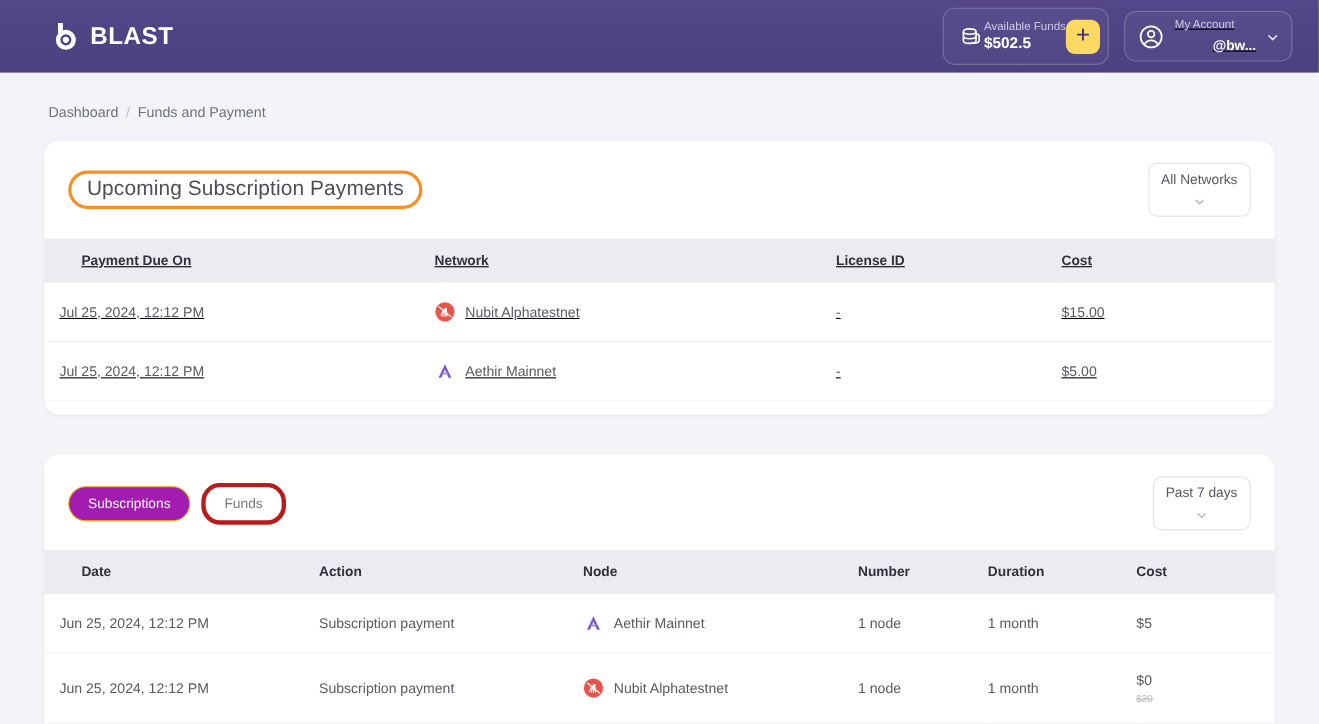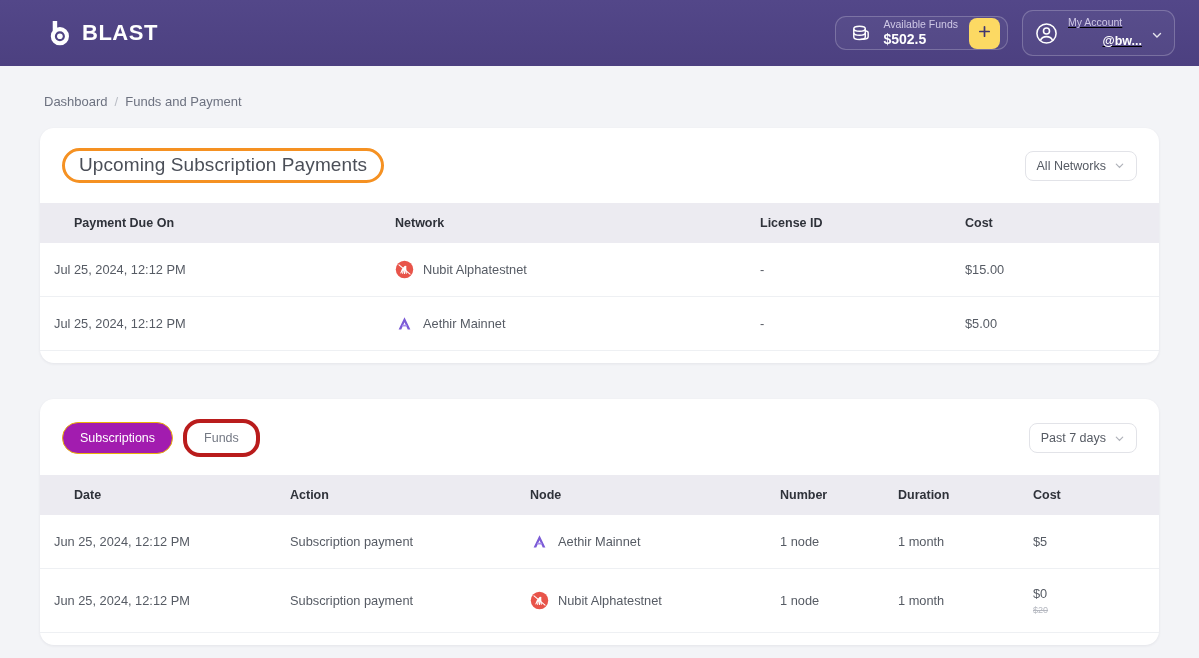--- a/index.html
+++ b/index.html
@@ -21,26 +21,26 @@
   .logo { display: flex; align-items: center; gap: 7px; }
   .logo-mark { width: 31px; height: 31px; position: relative; }
   .logo-text {
     color: #ffffff; font-size: 22px; font-weight: bold;
     letter-spacing: 0.5px;
   }
   .header-right {
     margin-left: auto; display: flex; align-items: center; gap: 14px;
   }
   .funds-box {
-    display: flex; align-items: center; gap: 11px;
+    display: flex; align-items: center; 
     border: 1px solid rgba(255,255,255,0.22);
     border-radius: 11px;
     padding: 6px 7px 6px 13px;
     background: rgba(255,255,255,0.04);
-    height: 34px;
+    height: 52px;
   }
   .coins-icon { width: 23px; height: 23px; flex: 0 0 auto; }
   .funds-text { line-height: 1.2; }
   .funds-label { color: #cfc8e6; font-size: 10.5px; display: block; }
   .funds-value { color: #ffffff; font-size: 14px; font-weight: bold; display: block; margin-top: 1px; }
   .add-funds-btn {
     width: 31px; height: 31px;
     background: #fcd963;
     border-radius: 8px; border: none;
     display: flex; align-items: center; justify-content: center;
@@ -103,20 +103,21 @@
 
   .filter-btn {
     margin-left: auto;
     display: flex; align-items: center; gap: 8px;
     border: 1px solid #e2e3e8;
     border-radius: 8px;
     background: #fff;
     padding: 7px 11px;
     font-size: 12.5px; color: #555a63;
     cursor: pointer;
+    flex-direction: column;
   }
   .chev-gray { width: 11px; height: 11px; opacity: .55; }
 
   table { width: 100%; border-collapse: collapse; }
   thead th {
     background: #ecebf1;
     font-size: 12.5px; font-weight: bold; color: #2f323a;
     text-align: left;
     padding: 13px 0 13px 0;
   }
@@ -230,21 +231,21 @@
       <div class="filter-btn">
         <span>All Networks</span>
         <span class="chev-gray">
           <svg viewBox="0 0 12 12" width="11" height="11" fill="none" stroke="#6e7380" stroke-width="1.3" stroke-linecap="round">
             <polyline points="2.5,4.5 6,8 9.5,4.5"></polyline>
           </svg>
         </span>
       </div>
     </div>
 
-    <table style="margin-top:20px;">
+    <table style="margin-top:20px;text-decoration:underline;">
       <thead>
         <tr>
           <th style="width:355px">Payment Due On</th>
           <th style="width:365px">Network</th>
           <th style="width:205px">License ID</th>
           <th>Cost</th>
         </tr>
       </thead>
       <tbody>
         <tr>

